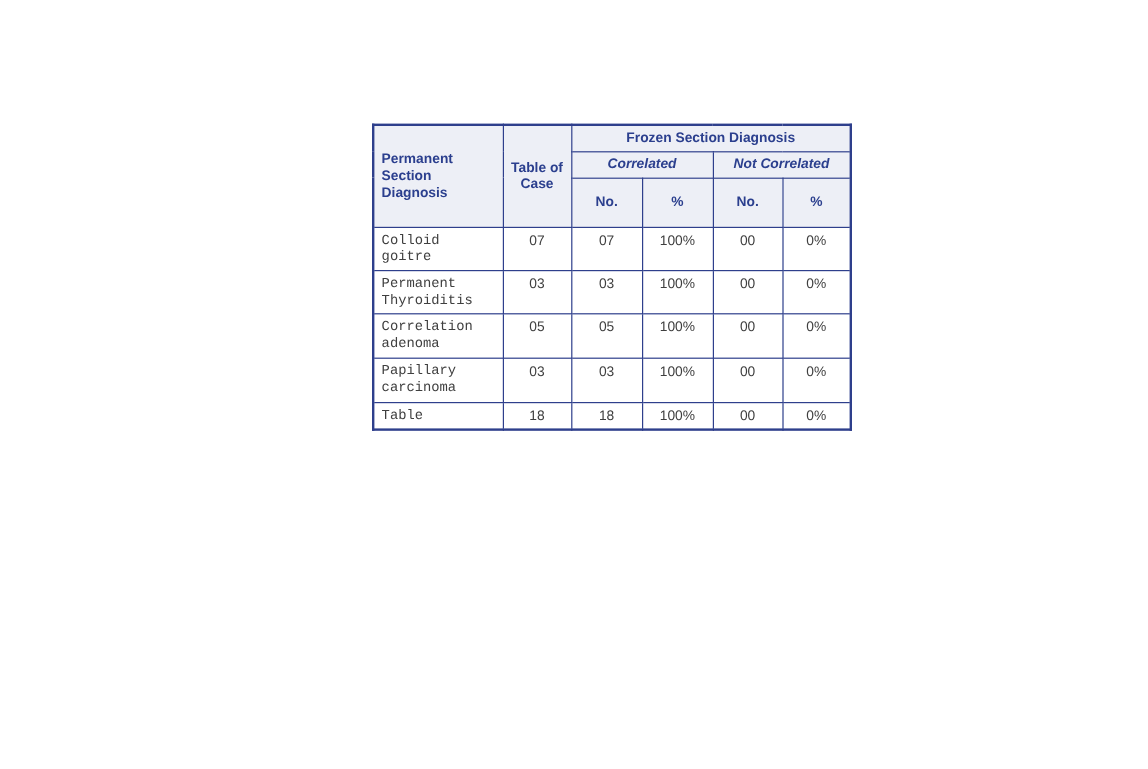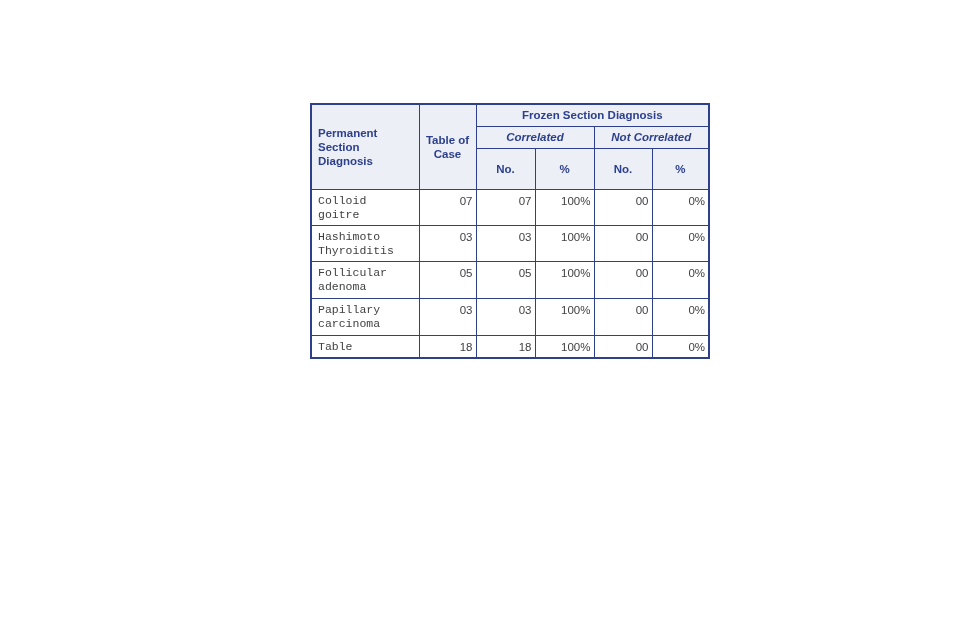--- a/index.html
+++ b/index.html
@@ -38,21 +38,21 @@
     vertical-align: middle;
     padding: 2px 3px;
   }
   table.diag-table th.diag-h {
     text-align: left;
     padding-left: 6px;
   }
   table.diag-table td {
     background: #ffffff;
     color: #3f3f3f;
-    text-align: right;
+    text-align: center;
     vertical-align: top;
     padding: 4px 3px 3px 3px;
   }
   table.diag-table td.diag {
     text-align: left;
     padding-left: 6px;
     padding-right: 6px;
     font-family: Liberation Mono, monospace;
   }
   thead tr:nth-child(1) { height: 22px; }
@@ -113,29 +113,29 @@
     <tbody>
       <tr>
         <td class="diag">Colloid goitre</td>
         <td>07</td>
         <td>07</td>
         <td>100%</td>
         <td>00</td>
         <td>0%</td>
       </tr>
       <tr>
-        <td class="diag">Hashimoto Thyroiditis</td>
+        <td class="diag">Permanent Thyroiditis</td>
         <td>03</td>
         <td>03</td>
         <td>100%</td>
         <td>00</td>
         <td>0%</td>
       </tr>
       <tr>
-        <td class="diag">Follicular adenoma</td>
+        <td class="diag">Correlation adenoma</td>
         <td>05</td>
         <td>05</td>
         <td>100%</td>
         <td>00</td>
         <td>0%</td>
       </tr>
       <tr>
         <td class="diag">Papillary carcinoma</td>
         <td>03</td>
         <td>03</td>

